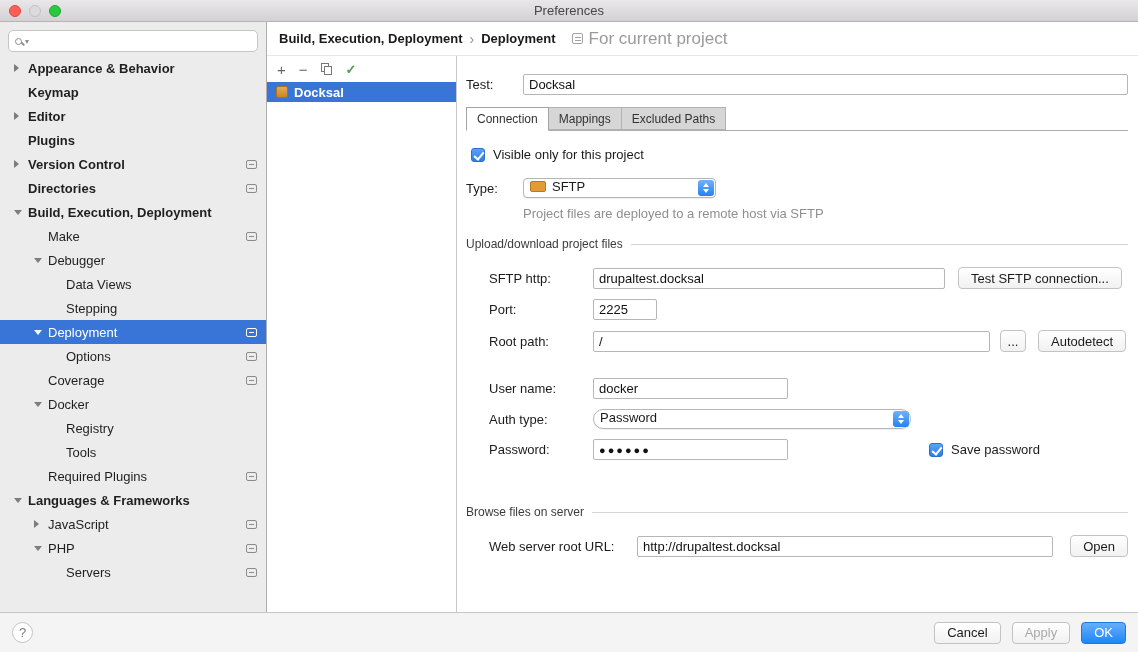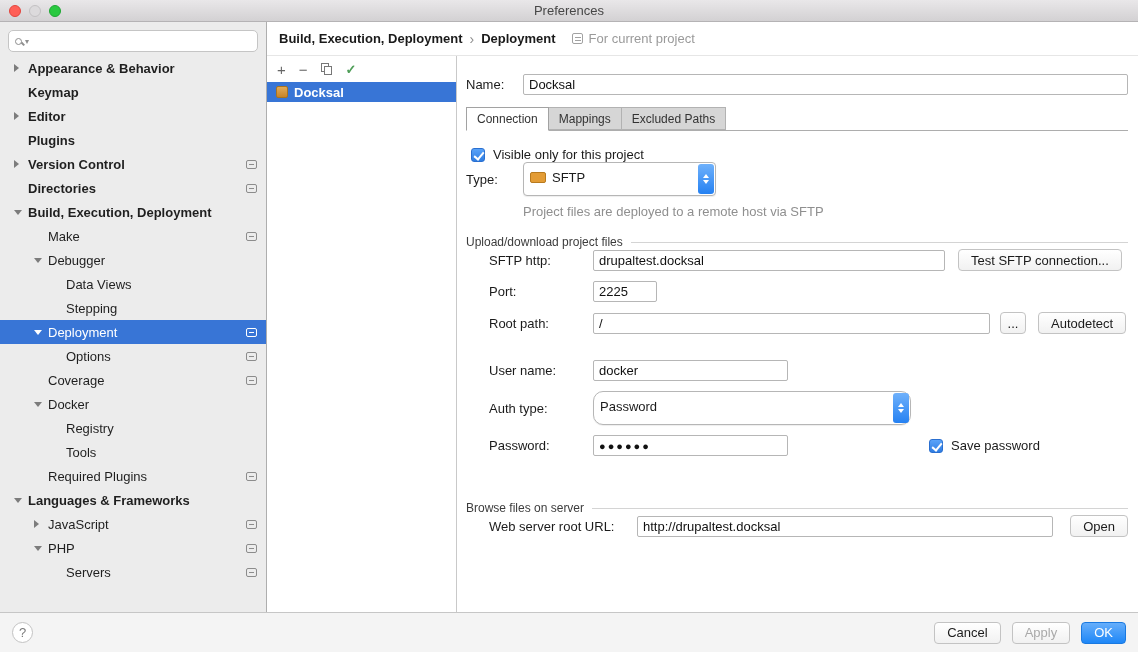--- a/index.html
+++ b/index.html
@@ -47,21 +47,21 @@
   .ti.sel { background:#3875d6; color:#fff; }
   .ti.sel .ar.d::before { border-top-color:#fff; }
   .ti.sel .tag { border-color:#fff; background:linear-gradient(#fff,#fff) center/5px 1px no-repeat; }
 
   
   .main { flex:1; display:flex; flex-direction:column; min-width:0; background:#fff; }
   .crumb { flex:0 0 34px; height:34px; display:flex; align-items:center; padding-left:12px;
            border-bottom:1px solid #e6e6e6; }
   .cpart { font-weight:700; font-size:13px; color:#1a1a1a; }
   .csep { margin:0 7px; color:#8e8e8e; font-size:14px; }
-  .note { display:flex; align-items:center; gap:6px; margin-left:16px; color:#9a9a9a; font-size:13px; }
+  .note { display:flex; align-items:center; gap:6px; margin-left:16px; color:#9a9a9a; font-size:17px; }
   .noteicon { width:11px; height:11px; border:1px solid #a2a2a2; border-radius:2px;
               background:linear-gradient(#a2a2a2,#a2a2a2) 2px 3px/6px 1px no-repeat,
                          linear-gradient(#a2a2a2,#a2a2a2) 2px 6px/6px 1px no-repeat; }
 
   .mainbody { flex:1; display:flex; min-height:0; }
 
   
   .serverpanel { width:190px; flex:0 0 190px; border-right:1px solid #c9c9c9; display:flex; flex-direction:column; }
   .stoolbar { flex:0 0 26px; display:flex; align-items:center; gap:13px; padding-left:10px; }
   .tbtn { font-size:15px; color:#666; line-height:1; }
@@ -94,21 +94,21 @@
   .tab { font-size:12px; padding:4px 10px 3px; border:1px solid #b2b2b2; background:#d6d6d6; color:#333; }
   .tab + .tab { margin-left:-1px; }
   .tab.active { background:#fff; border-color:#a2a2a2; border-bottom-color:#fff; margin-bottom:-1px; position:relative; z-index:1; }
 
   .cbrow { margin-top:16px; margin-left:5px; gap:8px; }
   .cb { width:14px; height:14px; flex:0 0 14px; border-radius:3px;
         background:linear-gradient(#59a3f9,#2f7de2); border:1px solid #2a6fd0; position:relative; }
   .cb::after { content:""; position:absolute; left:4px; top:1px; width:4px; height:8px;
                border-right:2px solid #fff; border-bottom:2px solid #fff; transform:rotate(40deg); }
 
-  .select { height:34px; border:1px solid #b6b6b6; border-radius:4px; background:#fff;
+  .select { height:20px; border:1px solid #b6b6b6; border-radius:4px; background:#fff;
             display:flex; align-items:center; gap:6px; padding:0 24px 4px 6px; position:relative;
             box-shadow:0 1px 1px rgba(0,0,0,.07); }
   .wtype { width:193px; } .w318 { width:318px;border-radius:10px; }
   .stepper { position:absolute; right:1px; top:1px; bottom:1px; width:16px; border-radius:3px;
              background:linear-gradient(#6fb1fb,#2581f2); display:flex; flex-direction:column;
              align-items:center; justify-content:center; gap:2px; }
   .stepper::before { content:""; border-bottom:4px solid #fff; border-left:3px solid transparent; border-right:3px solid transparent; }
   .stepper::after  { content:""; border-top:4px solid #fff; border-left:3px solid transparent; border-right:3px solid transparent; }
   .sftpicon { width:16px; height:11px; flex:0 0 16px; border-radius:2px; background:#e39c35; border:1px solid #b87a1e; }
 
@@ -118,21 +118,21 @@
   .gline { flex:1; height:1px; background:#d4d4d4; }
 
   .btn { height:22px; padding:0 12px; font:13px "Liberation Sans", sans-serif;
          background:linear-gradient(#ffffff,#f1f1f1); border:1px solid #c3c3c3; border-radius:4px; color:#1b1b1b; }
   .ml13 { margin-left:13px; } .ml10 { margin-left:10px; } .ml12 { margin-left:12px; } .ml17 { margin-left:17px; }
   .dots { width:26px; padding:0; }
   .primary { background:linear-gradient(#66aefb,#1e87f7); border-color:#1a79e0; color:#fff; }
   .disabled { color:#a9a9a9; }
   .savepw { margin-left:141px; }
 
-  .mt9{margin-top:9px} .mt10{margin-top:10px} .mt12{margin-top:0}
+  .mt9{margin-top:9px} .mt10{margin-top:10px} .mt12{margin-top:16px}
   .mt25{margin-top:25px} .mt26{margin-top:26px} .mt45{margin-top:45px}
 
   
   .footer { flex:0 0 40px; background:#f4f4f4; border-top:1px solid #c6c6c6;
             display:flex; align-items:center; padding:0 12px; }
   .helpbtn { width:21px; height:21px; border-radius:50%; background:#fff; border:1px solid #c3c3c3;
              display:flex; align-items:center; justify-content:center; color:#7a7a7a; font-size:13px; }
   .fbtns { margin-left:auto; display:flex; gap:11px; }
 </style>
 </head>
@@ -309,21 +309,21 @@
             <div class="srow sel">
               <span class="sicon"></span>
               <span>Docksal</span>
             </div>
           </div>
         </div>
 
         <div class="formpanel">
 
           <div class="row mt9">
-            <span class="flabel wname">Name:</span>
+            <span class="flabel wname">Test:</span>
             <input class="inp grow" value="Docksal" style="">
           </div>
 
           <div class="tabs">
             <span class="tab active">Connection</span>
             <span class="tab">Mappings</span>
             <span class="tab">Excluded Paths</span>
           </div>
 
           <div class="row cbrow">

